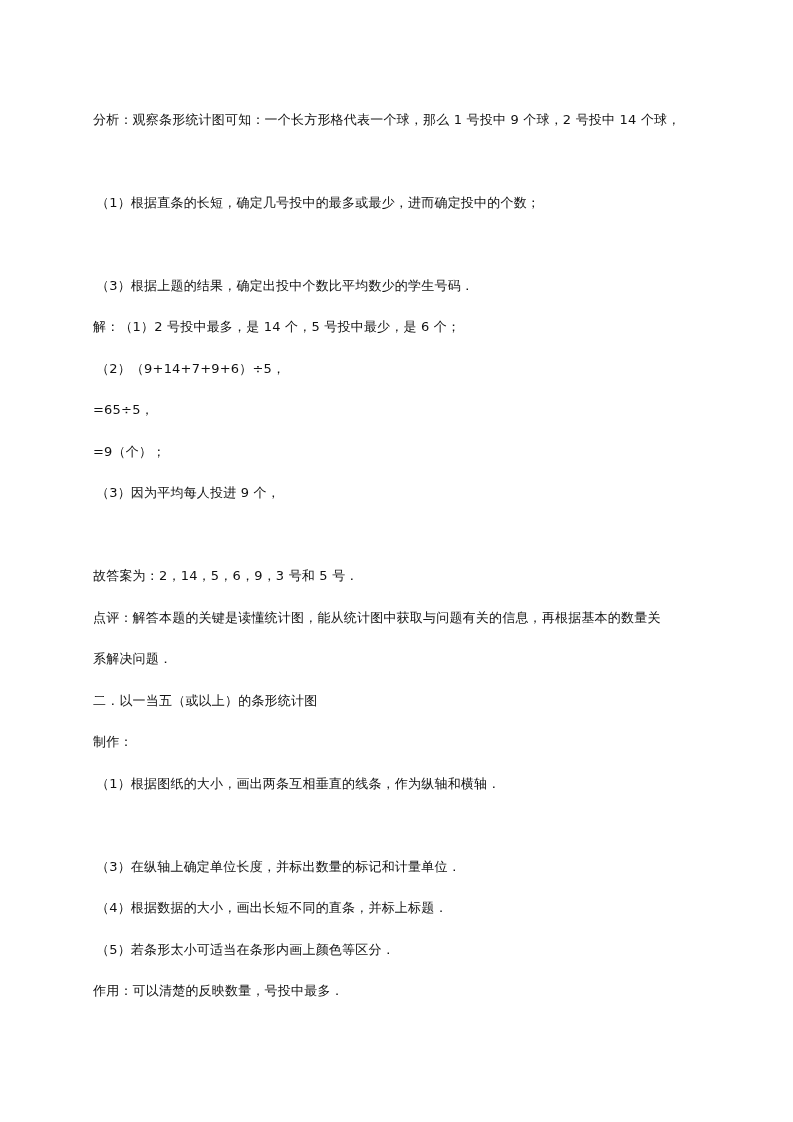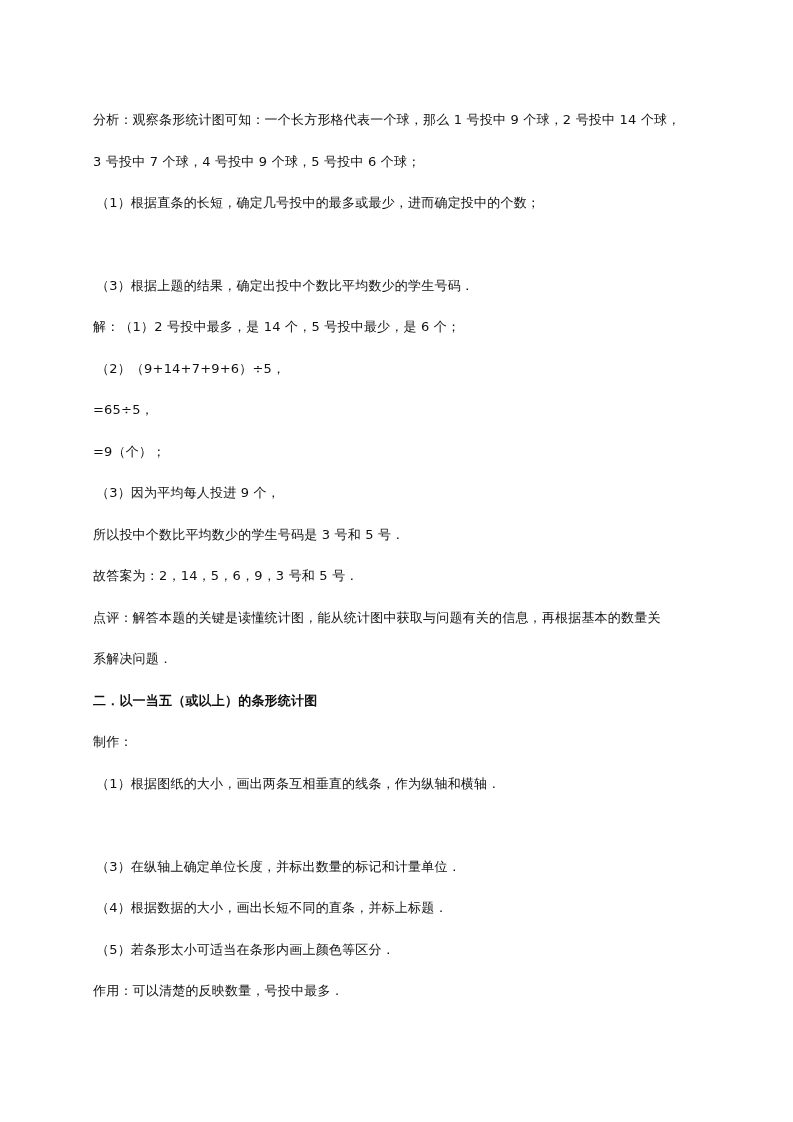--- a/index.html
+++ b/index.html
@@ -28,37 +28,35 @@
       font-size: 13px;
       line-height: 18px;
       white-space: nowrap;
       letter-spacing: 0.2px;
     }
     .indent {
       left: 96px;
       text-align: right;
     }
     .heading {
-      font-weight: bold;
+      font-weight: normal;
     }
   </style>
 </head>
 <body>
 
 <div class="page">
   <div class="line" style="top:107px">分析：观察条形统计图可知：一个长方形格代表一个球，那么 1 号投中 9 个球，2 号投中 14 个球，</div>
-  <div class="line" style="top:149px">3 号投中 7 个球，4 号投中 9 个球，5 号投中 6 个球；</div>
   <div class="line indent" style="top:190px">（1）根据直条的长短，确定几号投中的最多或最少，进而确定投中的个数；</div>
   <div class="line indent" style="top:273px">（3）根据上题的结果，确定出投中个数比平均数少的学生号码．</div>
   <div class="line" style="top:314px">解：（1）2 号投中最多，是 14 个，5 号投中最少，是 6 个；</div>
   <div class="line indent" style="top:356px">（2）（9+14+7+9+6）÷5，</div>
   <div class="line" style="top:397px">=65÷5，</div>
   <div class="line" style="top:439px">=9（个）；</div>
   <div class="line indent" style="top:480px">（3）因为平均每人投进 9 个，</div>
-  <div class="line" style="top:522px">所以投中个数比平均数少的学生号码是 3 号和 5 号．</div>
   <div class="line" style="top:563px">故答案为：2，14，5，6，9，3 号和 5 号．</div>
   <div class="line" style="top:605px">点评：解答本题的关键是读懂统计图，能从统计图中获取与问题有关的信息，再根据基本的数量关</div>
   <div class="line" style="top:646px">系解决问题．</div>
   <div class="line heading" style="top:688px">二．以一当五（或以上）的条形统计图</div>
   <div class="line" style="top:729px">制作：</div>
   <div class="line indent" style="top:771px">（1）根据图纸的大小，画出两条互相垂直的线条，作为纵轴和横轴．</div>
   <div class="line indent" style="top:854px">（3）在纵轴上确定单位长度，并标出数量的标记和计量单位．</div>
   <div class="line indent" style="top:895px">（4）根据数据的大小，画出长短不同的直条，并标上标题．</div>
   <div class="line indent" style="top:937px">（5）若条形太小可适当在条形内画上颜色等区分．</div>
   <div class="line" style="top:978px">作用：可以清楚的反映数量，号投中最多．</div>

